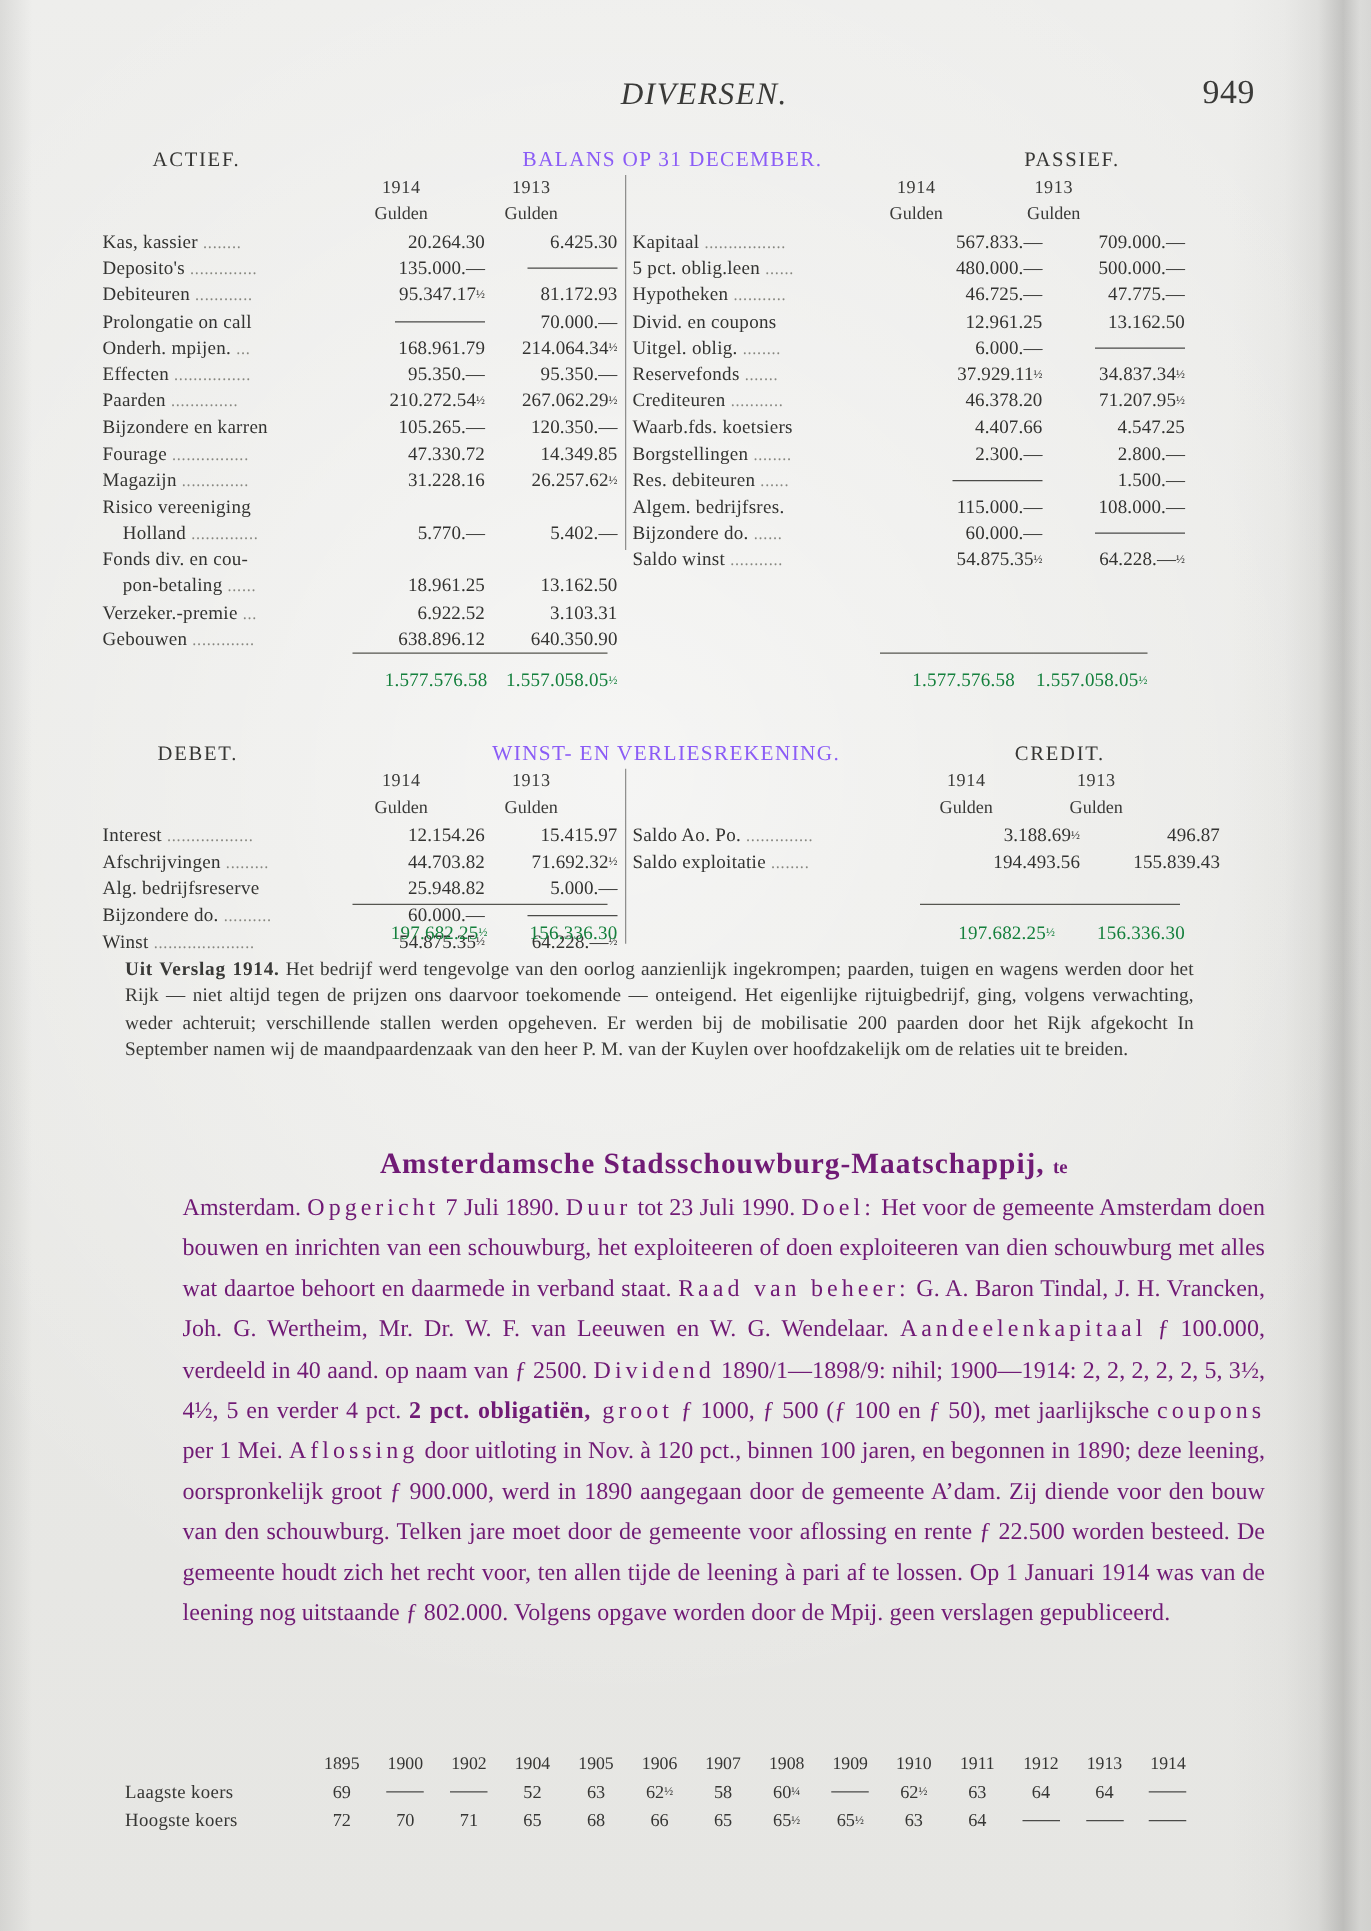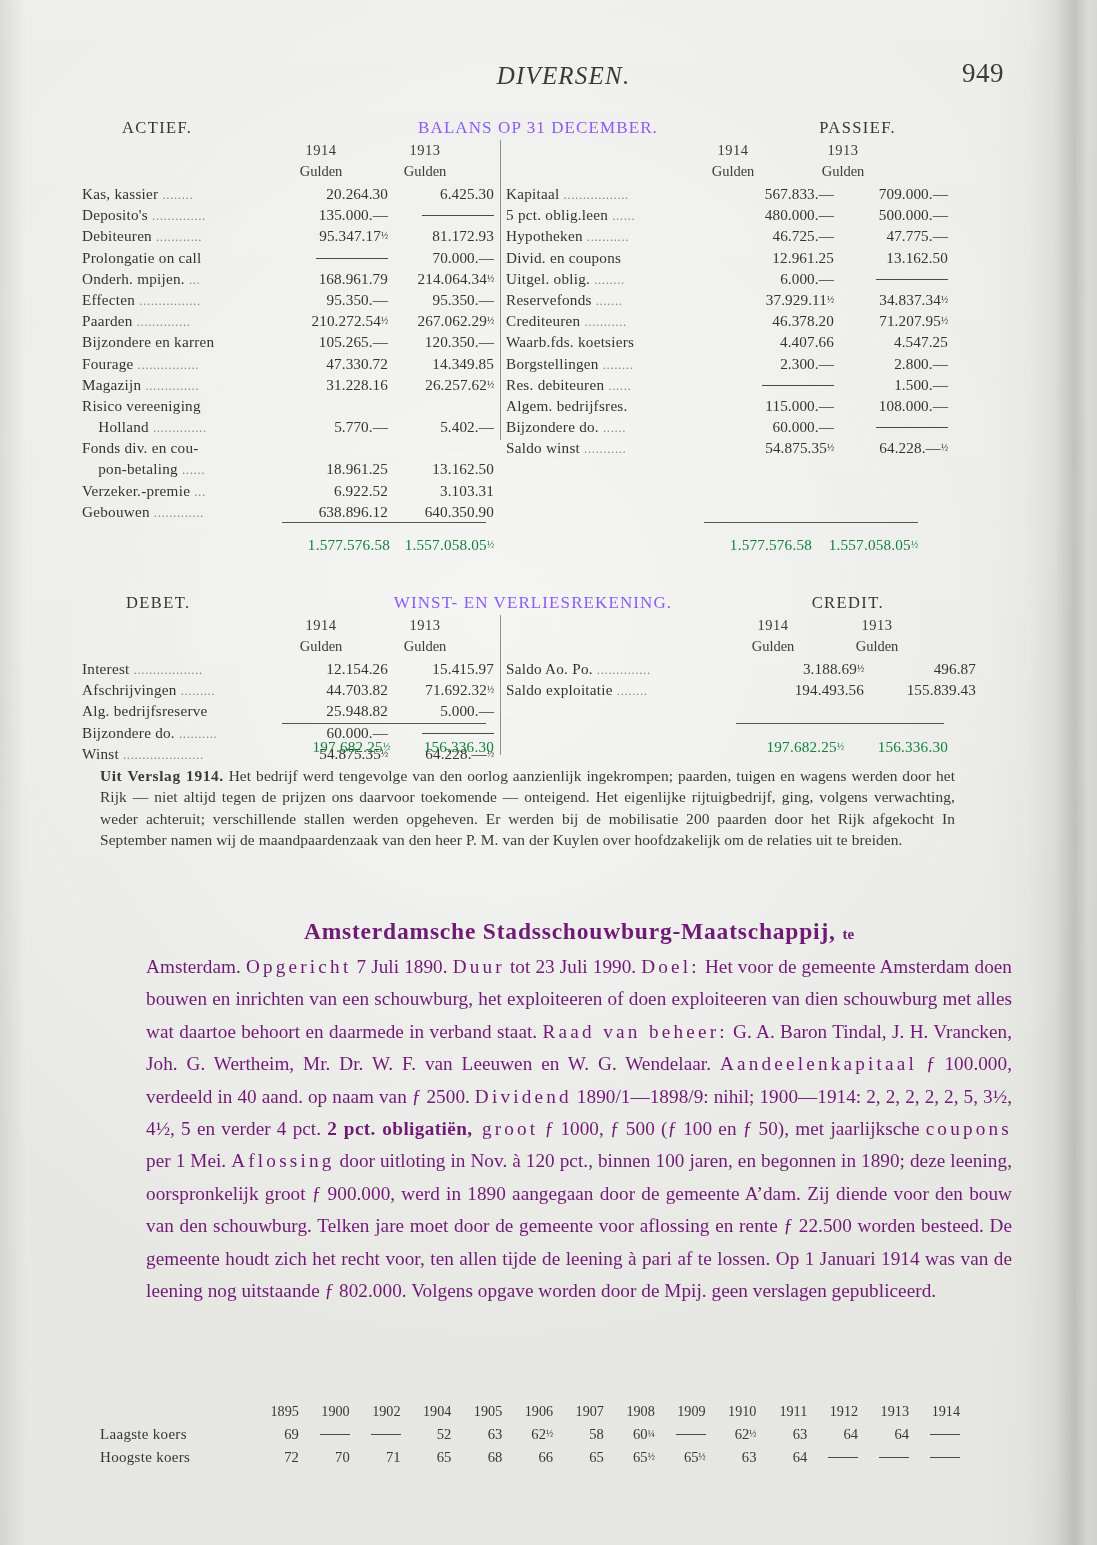--- a/index.html
+++ b/index.html
@@ -232,21 +232,21 @@
   }
   table.kt {
     border-collapse: collapse;
     table-layout: fixed;
     width: 100%;
   }
   table.kt td, table.kt th {
     padding: 0 0 0 0;
     height: 23px;
     font-weight: normal;
-    text-align: right;
+    text-align: center;
     font-size: 14.6px;
     white-space: nowrap;
   }
   table.kt th { font-size: 14.2px; }
   table.kt td.rowlbl, table.kt th.rowlbl {
     text-align: left;
     width: 148px;
     letter-spacing: 0.3px;
     font-size: 15px;
   }

